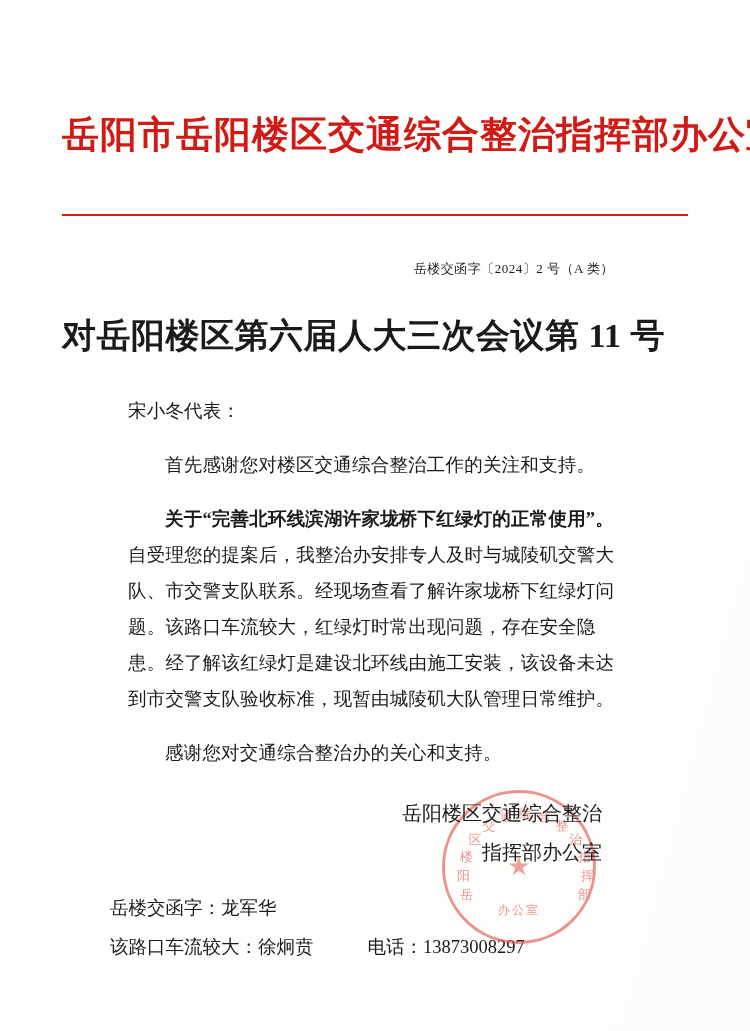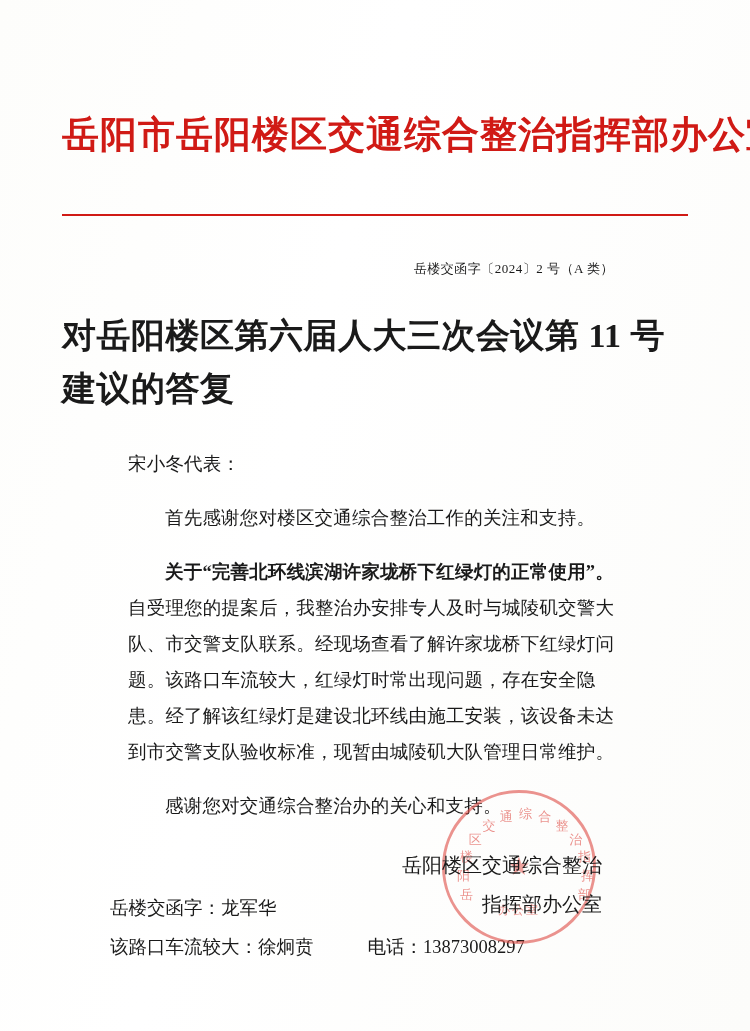--- a/index.html
+++ b/index.html
@@ -181,21 +181,20 @@
 
   <div class="letterhead">
     <div class="letterhead-title">岳阳市岳阳楼区交通综合整治指挥部办公室</div>
     <div class="red-rule"></div>
   </div>
 
   <div class="doc-number">岳楼交函字〔2024〕2 号（A 类）</div>
 
   <div class="doc-title">
     <span>对岳阳楼区第六届人大三次会议第 11 号</span>
-    <span class="line2">建议的答复</span>
   </div>
 
   <div class="body-block">
     <p class="para noindent salutation">宋小冬代表：</p>
     <p class="para">首先感谢您对楼区交通综合整治工作的关注和支持。</p>
     <p class="para">
       <span class="bold-seg">关于“完善北环线滨湖许家垅桥下红绿灯的正常使用”。</span><span>自受理您的提案后，我整治办安排专人及时与城陵矶交警大队、市交警支队联系。经现场查看了解许家垅桥下红绿灯问题。该路口车流较大，红绿灯时常出现问题，存在安全隐患。经了解该红绿灯是建设北环线由施工安装，该设备未达到市交警支队验收标准，现暂由城陵矶大队管理日常维护。</span>
     </p>
     <p class="para">感谢您对交通综合整治办的关心和支持。</p>
   </div>

